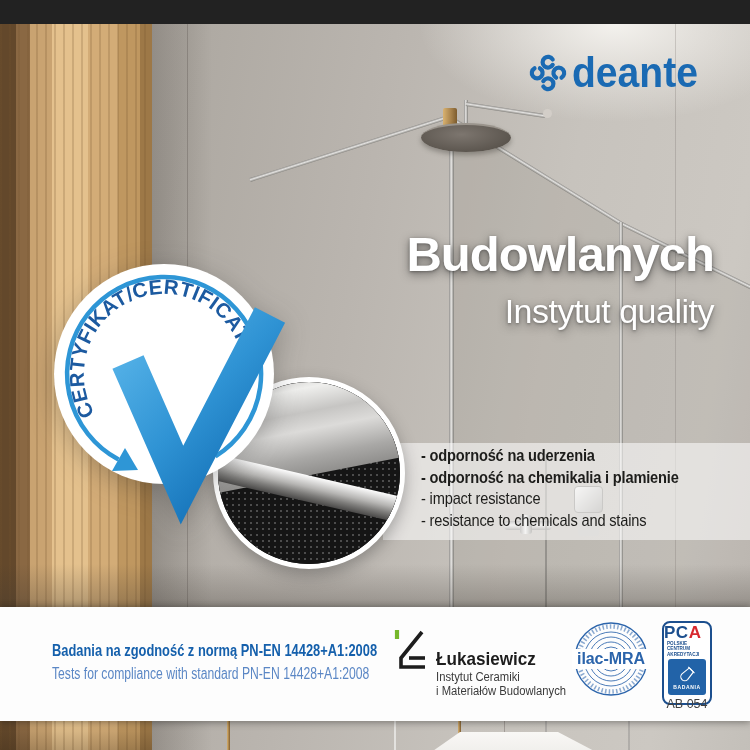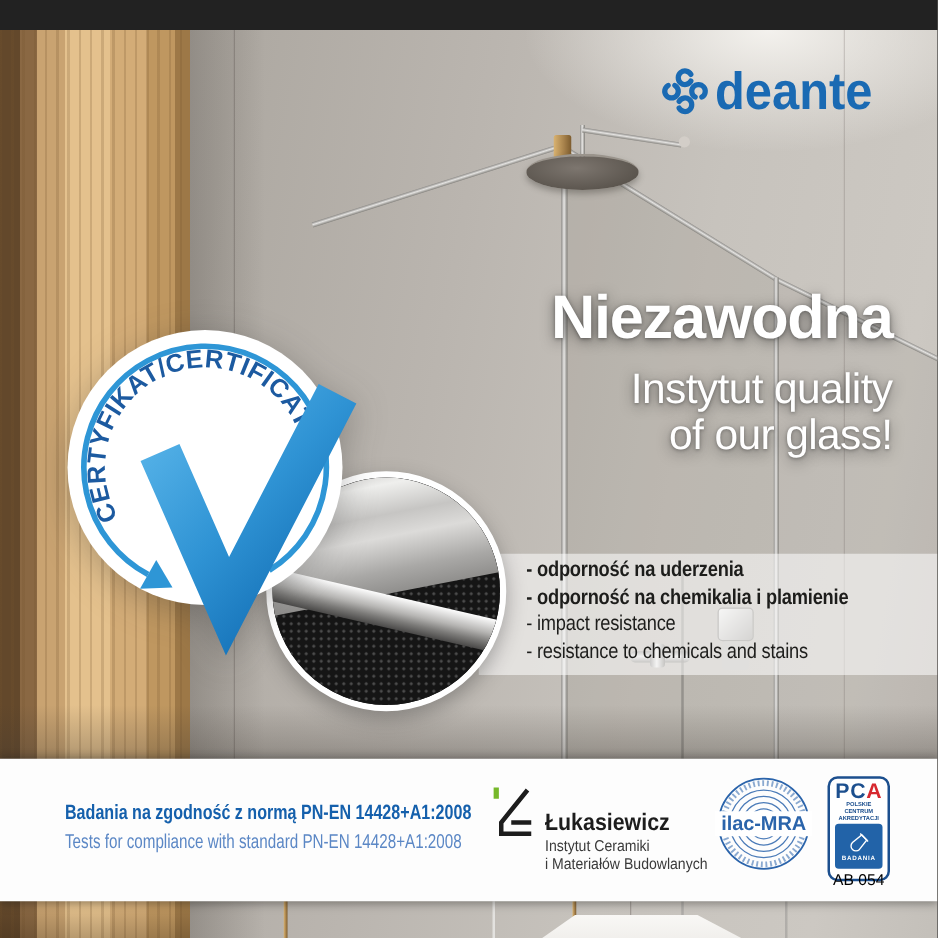--- a/index.html
+++ b/index.html
@@ -87,28 +87,28 @@
   .bar-sub{left:52px;top:641px;font-size:16px;color:#5b87c5;
     transform:scaleX(.76);transform-origin:left center;white-space:nowrap;}
   .luk-name{left:436px;top:624px;font-size:19px;font-weight:700;color:#1d1d1d;
     transform:scaleX(.9);transform-origin:left center;white-space:nowrap;}
   .luk-l1{left:436px;top:646px;font-size:12.5px;color:#3a3a3a;
     transform:scaleX(.9);transform-origin:left center;white-space:nowrap;}
   .luk-l2{left:436px;top:660px;font-size:12.5px;color:#3a3a3a;
     transform:scaleX(.9);transform-origin:left center;white-space:nowrap;}
   .ilac-svg{left:572px;top:596px;}
   .pca{left:662px;top:597px;width:50px;height:84px;box-sizing:border-box;border:2px solid #1c4f8e;
-    border-radius:8px;background:#fff;text-align:center;}
+    border-radius:8px;background:#fff;}
   .pca-word{font-size:17px;font-weight:700;line-height:15px;margin-top:2px;letter-spacing:.5px;}
   .pca-pc{color:#1c4f8e;} .pca-a{color:#d7282f;}
   .pca-sub{font-size:4.6px;line-height:5.4px;color:#1c4f8e;font-weight:700;width:40px;margin:1px auto 0;}
   .pca-box{margin:2px 4px 0;height:36px;border-radius:3px;background:#2263a8;
     display:flex;flex-direction:column;align-items:center;justify-content:center;gap:1px;}
   .pca-cat{font-size:5px;color:#fff;letter-spacing:.6px;font-weight:700;}
-  .pca-ab{left:662px;top:673px;width:50px;text-align:center;font-size:12.5px;color:#000000;}
+  .pca-ab{left:662px;top:673px;width:50px;text-align:center;font-size:12.5px;color:#404040;}
 </style>
 </head>
 <body>
 
 <div class="stage">
 
   <div class="photo">
     <div class="abs seam" style="left:187px;top:0;height:583px;"></div>
     <div class="abs seam" style="left:675px;top:0;height:583px;opacity:.6;"></div>
     <div class="abs wood"></div>
@@ -152,24 +152,23 @@
     <g stroke="#1a6ab3" stroke-width="4.2" fill="none" stroke-linecap="round">
       <path id="dc" d="M25.68 12.9 A5.4 5.4 0 1 1 25.68 7.5"></path>
       <use href="#dc" transform="rotate(90 21 21)"></use>
       <use href="#dc" transform="rotate(180 21 21)"></use>
       <use href="#dc" transform="rotate(270 21 21)"></use>
     </g>
   </svg>
   <div class="abs logo-word">deante</div>
 
   <div class="abs headline">
-    <div class="hl-pl">Niezawodna</div>
+    <div class="hl-pl">Budowlanych</div>
     <div class="hl-gap"></div>
     <div class="hl-en">Instytut quality</div>
-    <div class="hl-en">of our glass!</div>
   </div>
 
   <div class="abs feature-band"></div>
   <div class="abs features">
     <div class="feat b">- odporność na uderzenia</div>
     <div class="feat b">- odporność na chemikalia i plamienie</div>
     <div class="feat">- impact resistance</div>
     <div class="feat">- resistance to chemicals and stains</div>
   </div>
 

